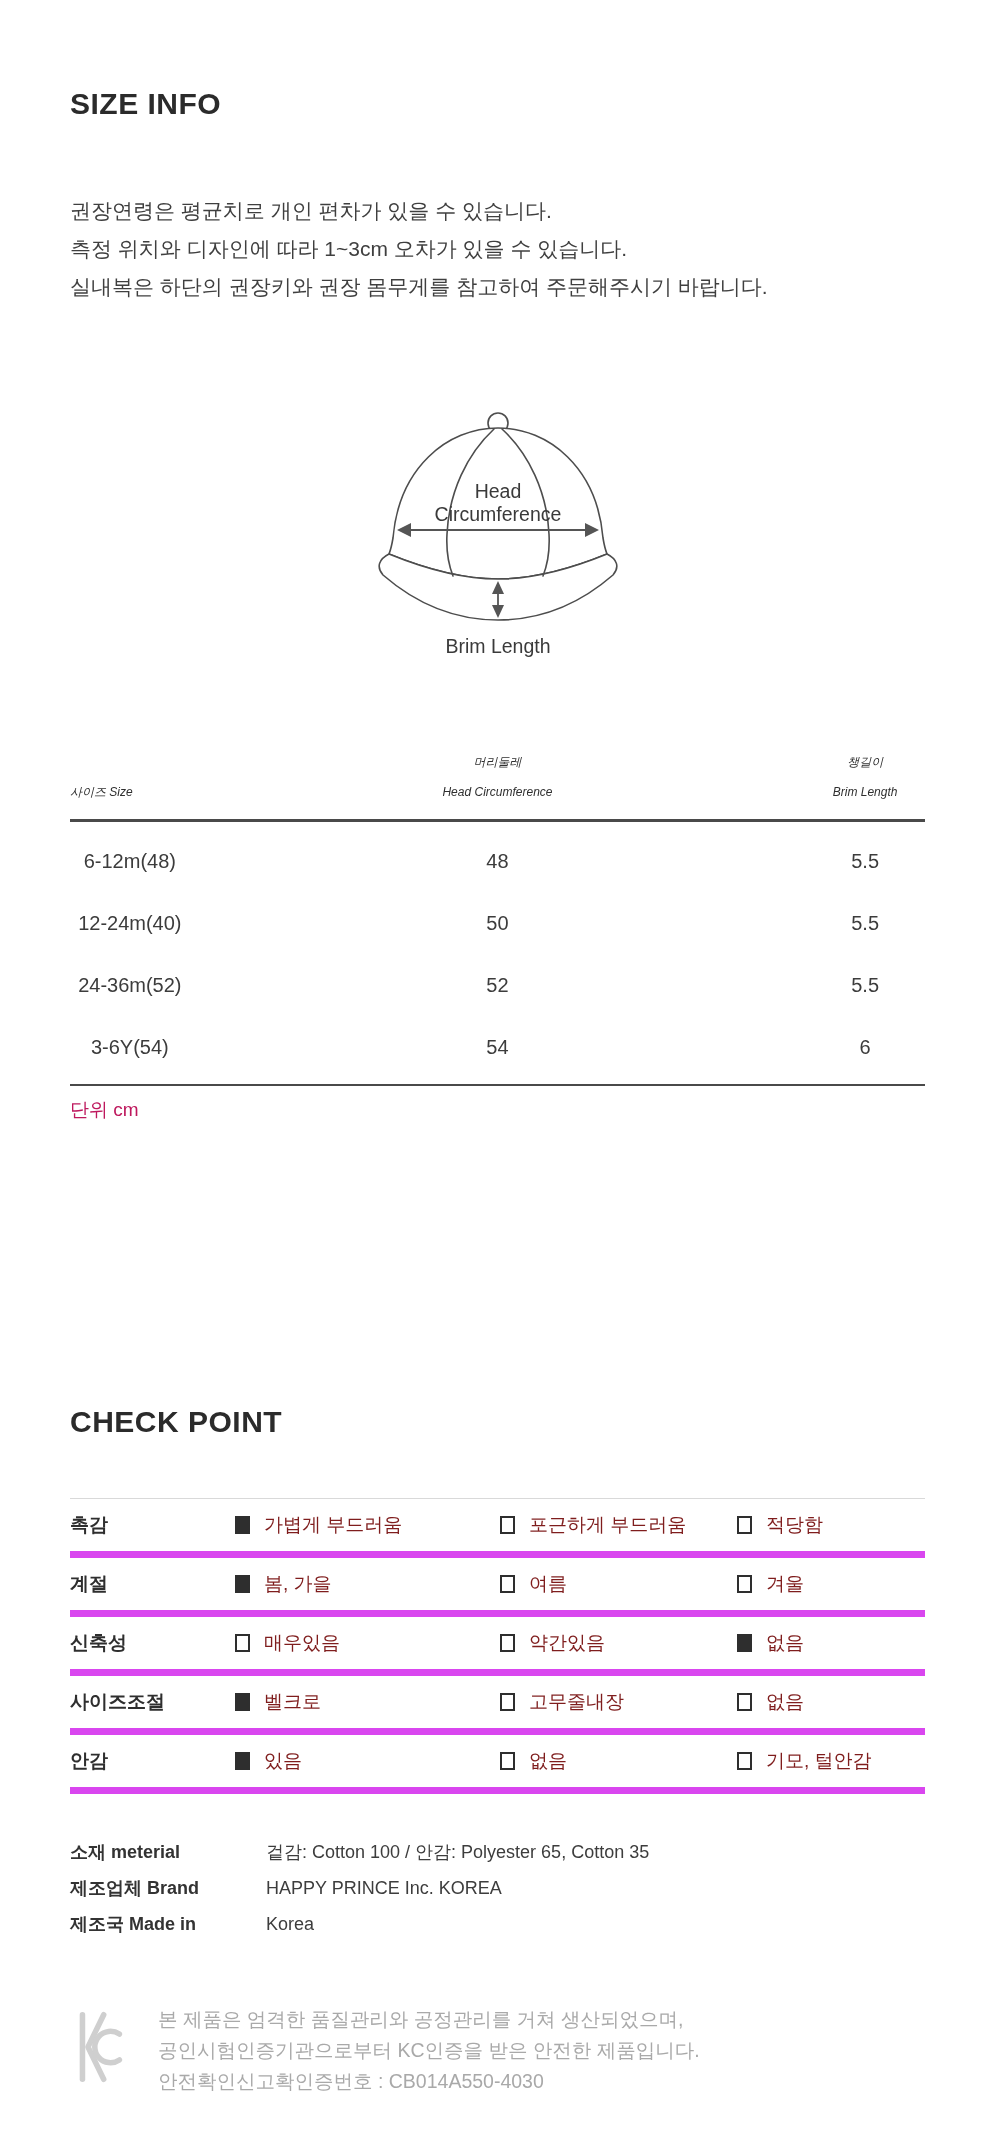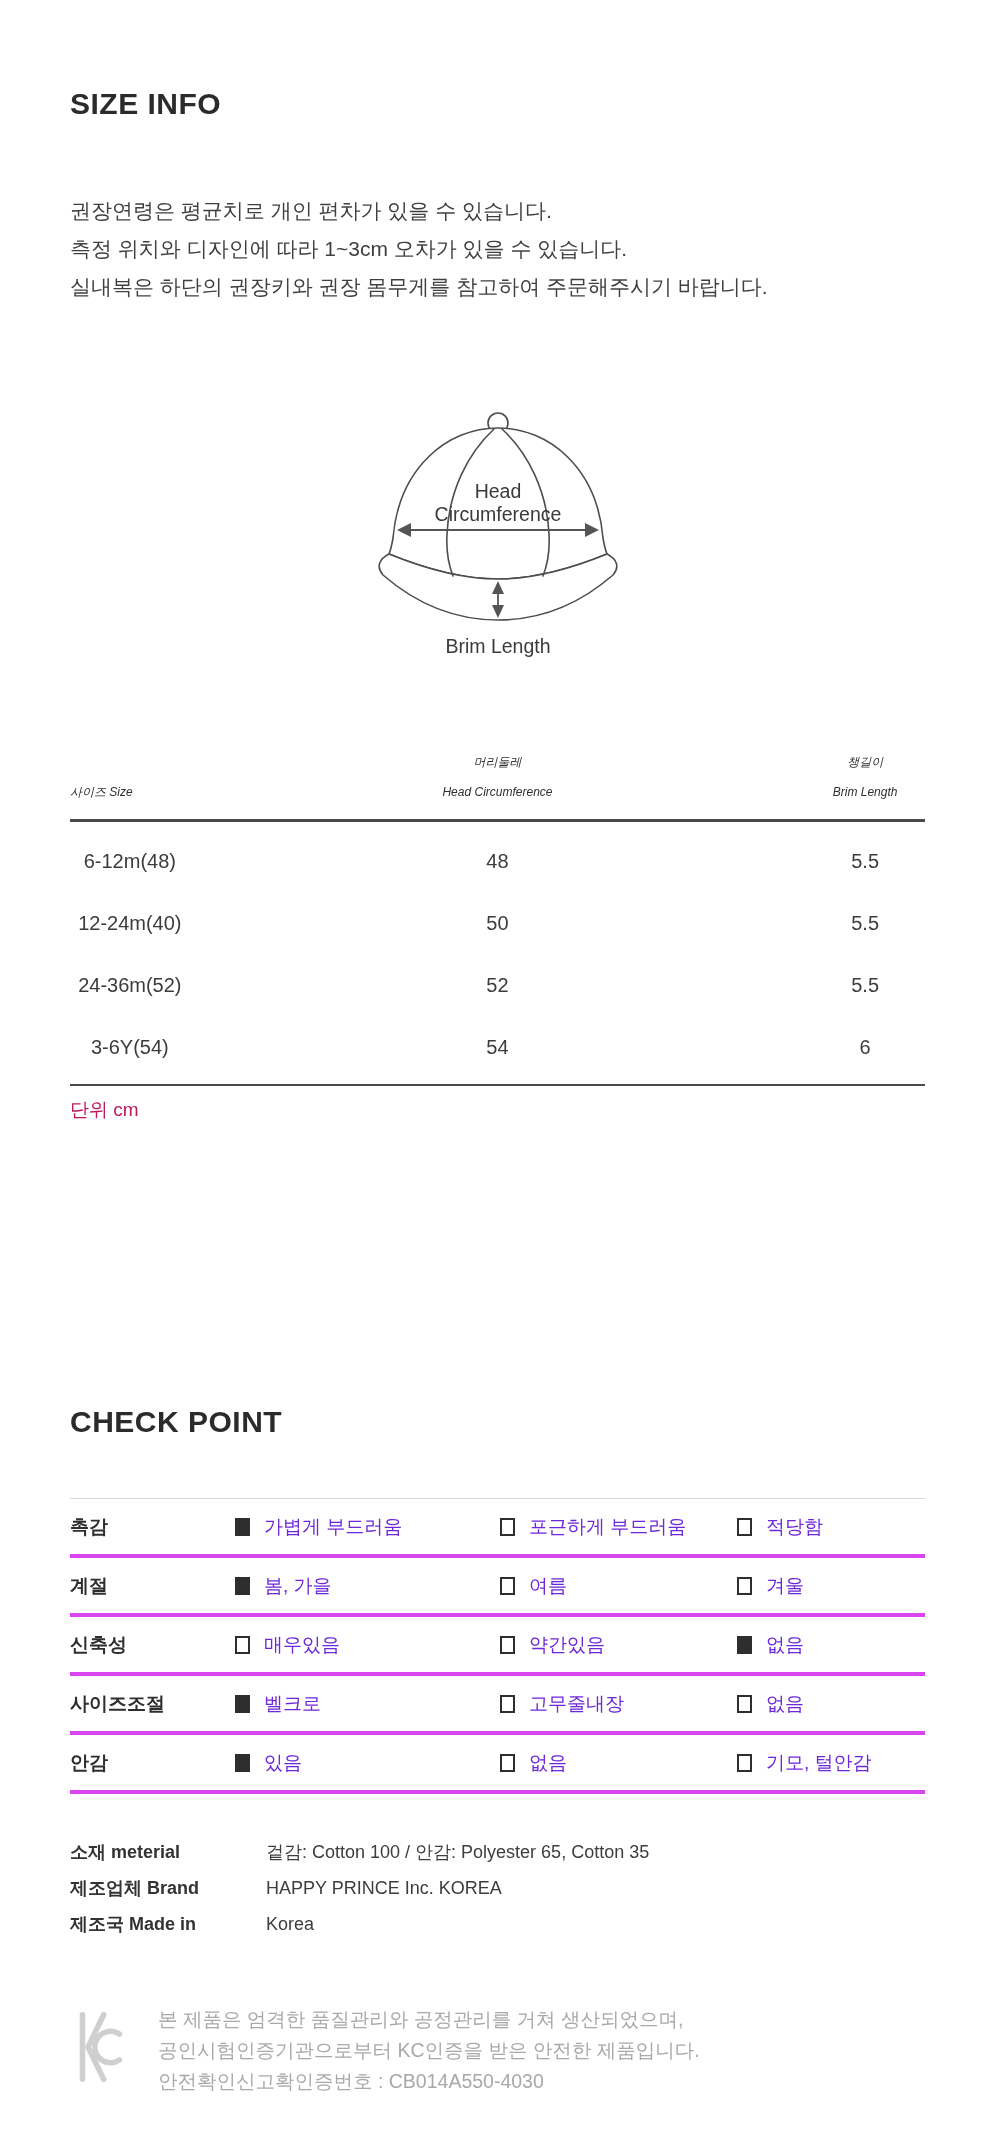--- a/index.html
+++ b/index.html
@@ -34,23 +34,23 @@
   .st-c3 { width:14%; text-align:center; white-space:nowrap; }
   .st-header .line { font-size:12px; line-height:30px; color:#2f2f2f;font-style:italic; }
   .st-rows { padding:8px 0 6px 0; border-bottom:2px solid #4a4a4a; }
   .st-row { display:flex; align-items:center; height:62px; font-size:20px; color:#3c3c3c; }
   .st-row .st-c1 { text-align:center; }
   .unit-note { margin-top:12px; font-size:19px; line-height:24px; color:#be185d; }
 
   
   .check-title { margin-top:196px; }
   .check-table { margin-top:58px; border-top:1px solid #d9d9d9; }
-  .cp-row { display:flex; align-items:center; height:59px; border-bottom:4px solid #d946ef; }
+  .cp-row { display:flex; align-items:center; height:59px; border-bottom:7px solid #d946ef; }
   .cp-label { width:165px; font-size:19px; font-weight:700; color:#2e2e2e; }
-  .cp-opt { display:flex; align-items:center; font-size:19px; color:#6d28d9; }
+  .cp-opt { display:flex; align-items:center; font-size:19px; color:#7f1d1d; }
   .cp-opt1 { width:265px; }
   .cp-opt2 { width:237px; }
   .cp-opt3 { flex:1; }
   .checkbox {
     display:inline-block; width:15px; height:18px;
     border:2px solid #2e2e2e; margin-right:14px; background:#ffffff;
     flex:none;
   }
   .checkbox.checked { background:#2e2e2e; }
 

